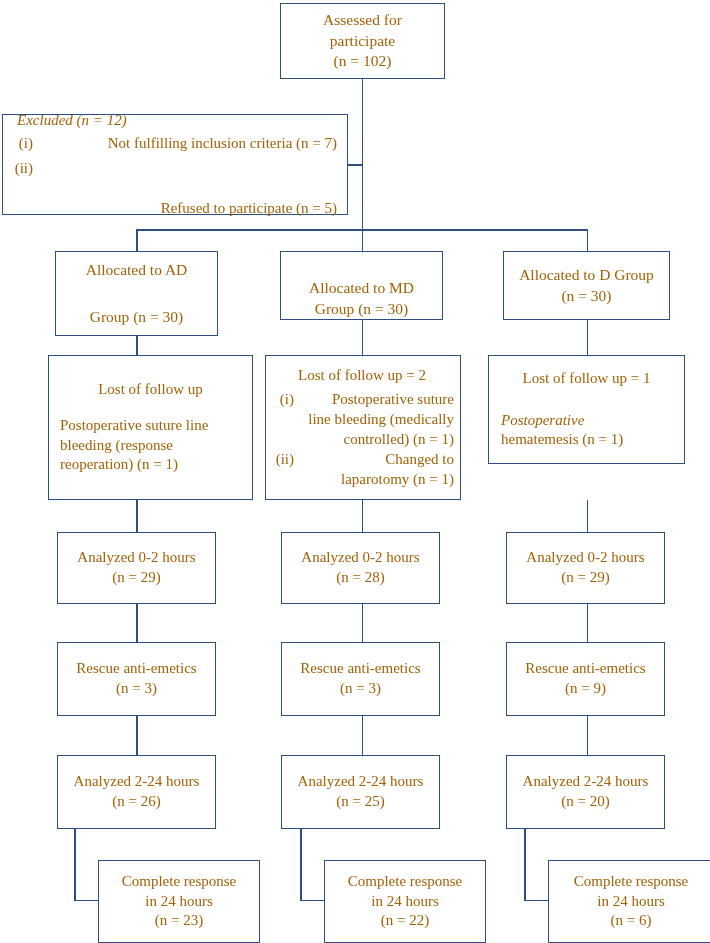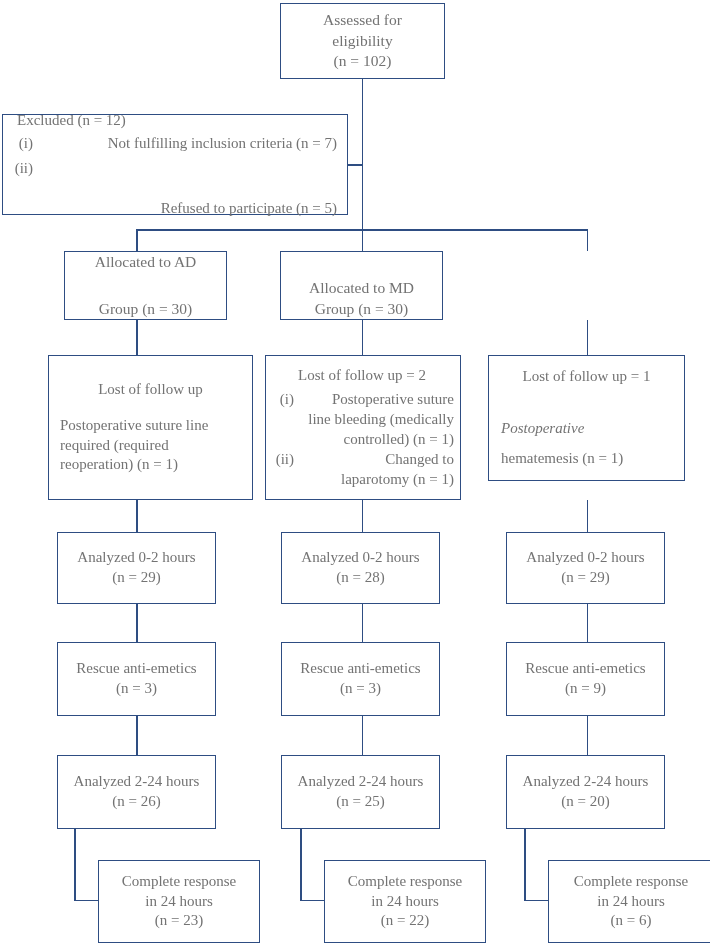--- a/index.html
+++ b/index.html
@@ -6,21 +6,21 @@
     margin: 0;
     padding: 0;
     background: #ffffff;
   }
   #flow-root {
     position: relative;
     width: 710px;
     height: 943px;
     background: #ffffff;
     font-family: "Liberation Serif", "DejaVu Serif", serif;
-    color: #737373;
+    color: #a16207;
     overflow: hidden;
   }
   .box {
     position: absolute;
     box-sizing: border-box;
     border: 1.6px solid #2e4d82;
     background: #ffffff;
     display: flex;
     flex-direction: column;
     justify-content: center;
@@ -64,81 +64,85 @@
   .t16 { font-size: 15.5px; }
   .t15 { font-size: 15px; }
 </style>
 </head>
 <body>
 
 <div id="flow-root">
 
   <div class="box center t16" style="left:280px; top:3px; width:165px; height:76px;">
     <span class="ln">Assessed for</span>
-    <span class="ln">eligibility</span>
+    <span class="ln">participate</span>
     <span class="ln">(n = 102)</span>
   </div>
 
   <div class="conn vline" style="left:361.5px; top:79px; height:151px;"></div>
 
   <div class="box lefttx t15" style="left:2px; top:114px; width:346px; height:101px; padding:5px 10px 5px 6px;">
-    <span class="ln" style="padding-left:8px; margin-bottom:3px;">Excluded (n = 12)</span>
+    <span class="ln" style="padding-left:8px; margin-bottom:3px;font-style:italic;">Excluded (n = 12)</span>
     <div class="li" style="margin-bottom:5px;">
       <span class="mk" style="width:24px;">(i)</span>
       <span class="tx" style="padding-left:6px;">Not fulfilling inclusion criteria (n = 7)</span>
     </div>
     <div class="li">
       <span class="mk" style="width:24px;">(ii)</span>
       <span class="tx" style="padding-left:6px;margin-top:40px;">Refused to participate (n = 5)</span>
     </div>
   </div>
 
   <div class="conn hline" style="left:347px; top:164px; width:15px;"></div>
 
   <div class="conn hline" style="left:136px; top:229px; width:452px;"></div>
   <div class="conn vline" style="left:136px; top:229px; height:22px;"></div>
   <div class="conn vline" style="left:361.5px; top:229px; height:22px;"></div>
   <div class="conn vline" style="left:586.5px; top:229px; height:22px;"></div>
 
-  <div class="box center t16" style="left:64px; top:251px; width:163px; height:69px;gap:27px;">
+  <div class="box center t16" style="left:55px; top:251px; width:163px; height:85px;gap:27px;">
     <span class="ln">Allocated to AD</span>
     <span class="ln">Group (n = 30)</span>
   </div>
   <div class="box center t16" style="left:280px; top:251px; width:163px; height:69px;justify-content:flex-end;">
     <span class="ln">Allocated to MD</span>
     <span class="ln">Group (n = 30)</span>
   </div>
+  <div class="box center t16" style="left:503px; top:251px; width:167px; height:69px;">
+    <span class="ln">Allocated to D Group</span>
+    <span class="ln">(n = 30)</span>
+  </div>
 
   <div class="conn vline" style="left:136px; top:320px; height:35px;"></div>
   <div class="conn vline" style="left:361.5px; top:320px; height:35px;"></div>
   <div class="conn vline" style="left:586.5px; top:320px; height:35px;"></div>
 
   <div class="box center t15" style="left:48px; top:355px; width:205px; height:145px; padding:10px 11px;">
     <span class="ln" style="align-self:center; margin-bottom:16px;">Lost of follow up</span>
     <span class="ln" style="align-self:flex-start;">Postoperative suture line</span>
-    <span class="ln" style="align-self:flex-start;">required (required</span>
+    <span class="ln" style="align-self:flex-start;">bleeding (response</span>
     <span class="ln" style="align-self:flex-start;">reoperation) (n = 1)</span>
   </div>
 
   <div class="box lefttx t15" style="left:265px; top:355px; width:196px; height:145px; padding:7px 6px 7px 4px;">
     <span class="ln" style="align-self:center; margin-bottom:3px;">Lost of follow up = 2</span>
     <div class="li">
       <span class="mk" style="width:24px;">(i)</span>
       <span class="tx" style="padding-left:5px;">Postoperative suture
 line bleeding (medically
 controlled) (n = 1)</span>
     </div>
     <div class="li">
       <span class="mk" style="width:24px;">(ii)</span>
       <span class="tx" style="padding-left:5px;">Changed to
 laparotomy (n = 1)</span>
     </div>
   </div>
 
-  <div class="box center t15" style="left:488px; top:355px; width:197px; height:126px; padding:10px 12px;gap:10px;">
+  <div class="box center t15" style="left:488px; top:355px; width:197px; height:109px; padding:10px 12px;">
     <span class="ln" style="align-self:center; margin-bottom:22px;">Lost of follow up = 1</span>
     <span class="ln" style="align-self:flex-start;font-style:italic;">Postoperative</span>
     <span class="ln" style="align-self:flex-start;">hematemesis (n = 1)</span>
   </div>
 
   <div class="conn vline" style="left:136px; top:500px; height:32px;"></div>
   <div class="conn vline" style="left:361.5px; top:500px; height:32px;"></div>
   <div class="conn vline" style="left:586.5px; top:500px; height:32px;"></div>
 
   <div class="box center t15" style="left:57px; top:532px; width:159px; height:72px;">

